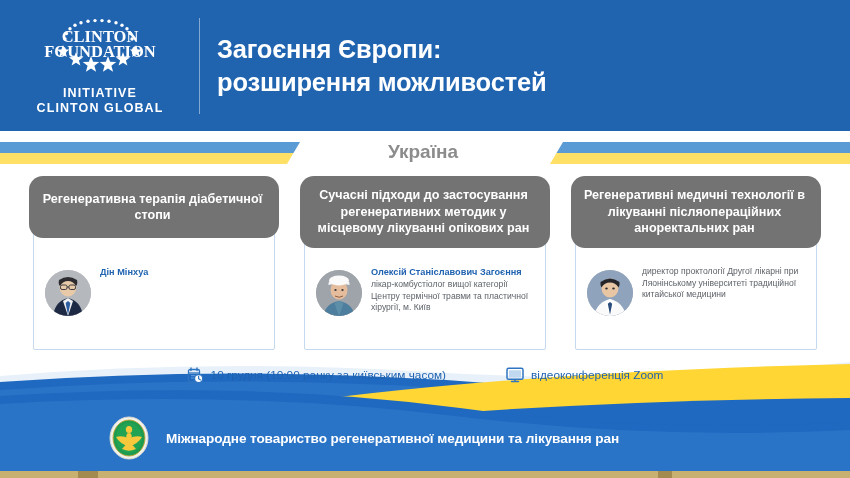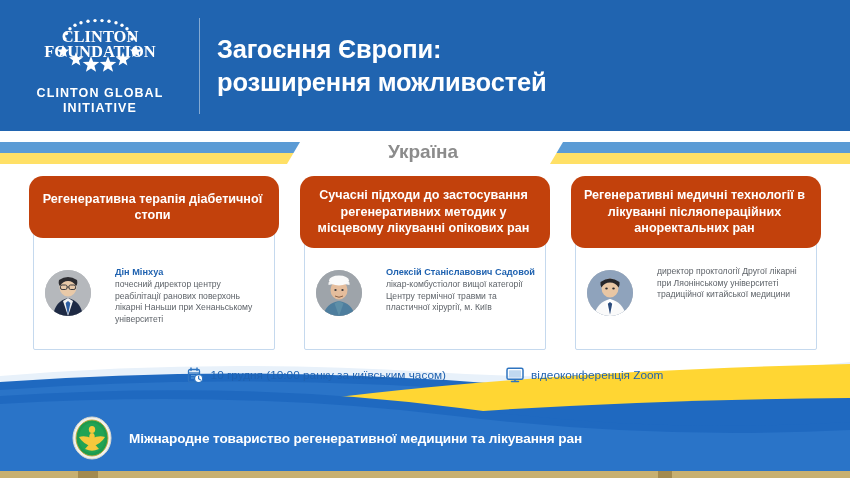--- a/index.html
+++ b/index.html
@@ -99,35 +99,35 @@
     position: absolute; left: 4px; top: 18px;
     width: 242px; height: 156px;
     background: #ffffff;
     border: 1px solid #C5D9EE;
     border-radius: 2px;
   }
   .card-head {
     position: absolute; left: 0; top: 0;
     width: 250px;
     min-height: 62px;
-    background: #c2410c;
+    background: #737373;
     border-radius: 14px;
     color: #ffffff;
     font-size: 12.6px;
     font-weight: 700;
     line-height: 16.5px;
     text-align: center;
     padding: 11px 9px 11px 6px;
     display: flex; align-items: center; justify-content: center;
   }
   .card-speaker {
     position: absolute; left: 16px; top: 90px;
     width: 220px;
     display: flex;
-    gap: 24px;
+    gap: 9px;
   }
   .avatar {
     flex: none;
     width: 46px; height: 46px;
     border-radius: 50%;
     overflow: hidden;
     margin-top: 4px;
     background: #B9BCC0;
     position: relative;
   }
@@ -169,21 +169,21 @@
     position: absolute; left: 0; top: 356px;
     width: 850px; height: 122px;
     overflow: hidden;
   }
   .bottom svg { display:block; width:850px; height:122px; }
 
   .footer-row {
     position: absolute; left: 0; top: 412px;
     width: 850px; height: 52px;
     display: flex; align-items: center;
-    padding-left: 71px;
+    padding-left: 108px;
     gap: 16px;
     z-index: 6;
   }
   .soc-logo { flex:none; width:42px; height:46px; }
   .soc-logo svg { display:block; width:42px; height:46px; }
   .footer-text {
     color: #ffffff;
     font-size: 13.6px;
     font-weight: 700;
     letter-spacing: -0.1px;
@@ -235,22 +235,22 @@
               <path d="M73 41 l2.1 5.8 6.2.2-4.9 3.8 1.7 6-5.1-3.4-5.1 3.4 1.7-6-4.9-3.8 6.2-.2z"></path>
               <path d="M88 37 l1.8 5 5.3.2-4.2 3.3 1.5 5.1-4.4-2.9-4.4 2.9 1.5-5.1-4.2-3.3 5.3-.2z"></path>
               <path d="M101 30 l1.6 4.4 4.7.2-3.7 2.9 1.3 4.5-3.9-2.6-3.9 2.6 1.3-4.5-3.7-2.9 4.7-.2z"></path>
             </g>
           </g>
           <text x="65" y="27" text-anchor="middle" fill="#ffffff" font-family="Liberation Serif, serif" font-size="16.5" font-weight="700">CLINTON</text>
           <text x="65" y="42" text-anchor="middle" fill="#ffffff" font-family="Liberation Serif, serif" font-size="16.5" font-weight="700">FOUNDATION</text>
         </svg>
       </div>
       <div class="cgi-text">
+        <div>INITIATIVE</div>
         <div>CLINTON GLOBAL</div>
-        <div>INITIATIVE</div>
       </div>
       <div class="logo-divider"></div>
     </div>
 
     <div class="title-block">
       <div class="title-line">Загоєння Європи:</div>
       <div class="title-line">розширення можливостей</div>
     </div>
   </div>
 
@@ -280,21 +280,20 @@
             <rect x="15.5" y="15" width="6.5" height="4.5" rx="1.6" fill="none" stroke="#3A3A3E" stroke-width="1"></rect>
             <rect x="24" y="15" width="6.5" height="4.5" rx="1.6" fill="none" stroke="#3A3A3E" stroke-width="1"></rect>
             <line x1="22" y1="17" x2="24" y2="17" stroke="#3A3A3E" stroke-width="1"></line>
             <path d="M8 46 q2 -15 15 -18 q13 3 15 18z" fill="#1E2A44"></path>
             <path d="M23 28 l-5 3 l5 15 l5 -15z" fill="#F2F2F2"></path>
             <path d="M23 31 l-2.4 2 l2.4 12 l2.4 -12z" fill="#2E5FA3"></path>
           </svg>
         </div>
         <div class="speaker-text">
           <div class="speaker-name">Дін Мінхуа</div>
-          <div class="speaker-role">почесний директор центру реабілітації ранових поверхонь лікарні Наньши при Хенаньському університеті</div>
         </div>
       </div>
     </div>
 
     <div class="card">
       <div class="card-body"></div>
       <div class="card-head">Сучасні підходи до застосування регенеративних методик у місцевому лікуванні опікових ран</div>
       <div class="card-speaker">
         <div class="avatar">
           <svg viewBox="0 0 46 46" xmlns="http://www.w3.org/2000/svg">
@@ -303,21 +302,21 @@
             <path d="M12.5 12.5 q10.5 -8 21 0 l0 2.5 q-10.5 -3 -21 0z" fill="#F4F4F4"></path>
             <ellipse cx="23" cy="10.5" rx="10" ry="5" fill="#FAFAFA"></ellipse>
             <ellipse cx="19.5" cy="20" rx="1.2" ry="1" fill="#3A3A3E"></ellipse>
             <ellipse cx="26.5" cy="20" rx="1.2" ry="1" fill="#3A3A3E"></ellipse>
             <path d="M19 26 q4 2.5 8 0" stroke="#8A6246" stroke-width="1" fill="none"></path>
             <path d="M7 46 q3 -13 16 -15 q13 2 16 15z" fill="#4E7E9E"></path>
             <path d="M23 31 l-4.5 2.5 l4.5 12.5 l4.5 -12.5z" fill="#5E8FA8"></path>
           </svg>
         </div>
         <div class="speaker-text">
-          <div class="speaker-name">Олексій Станіславович Садовой</div>
+          <div class="speaker-name">Олексій Станіславович Загоєння</div>
           <div class="speaker-role">лікар-комбустіолог вищої категорії Центру термічної травми та пластичної хірургії, м. Київ</div>
         </div>
       </div>
     </div>
 
     <div class="card">
       <div class="card-body"></div>
       <div class="card-head">Регенеративні медичні технології в лікуванні післяопераційних аноректальних ран</div>
       <div class="card-speaker">
         <div class="avatar">

